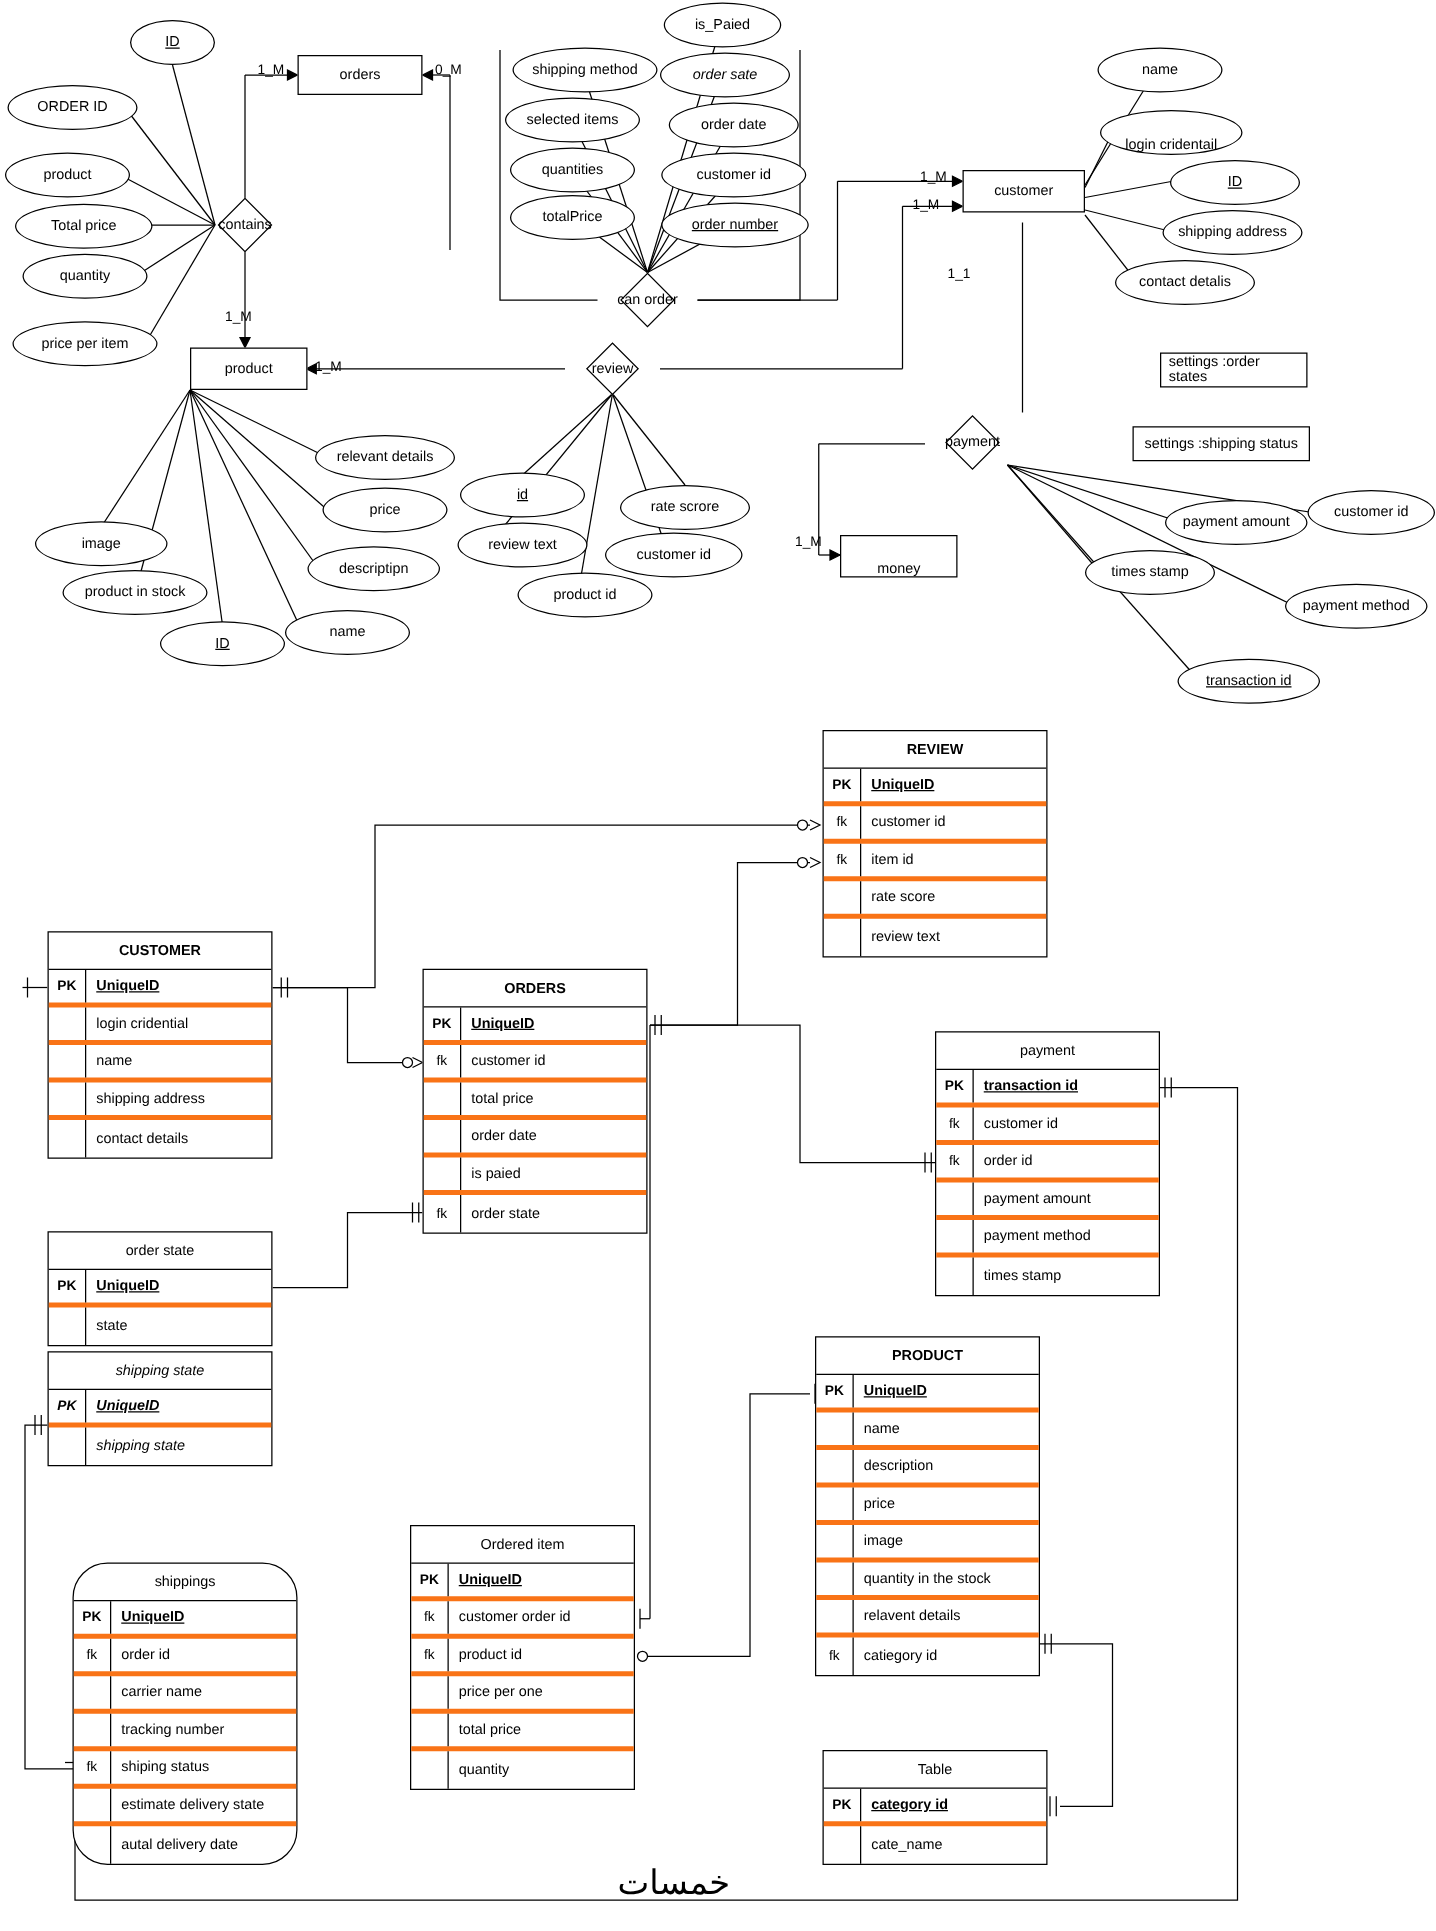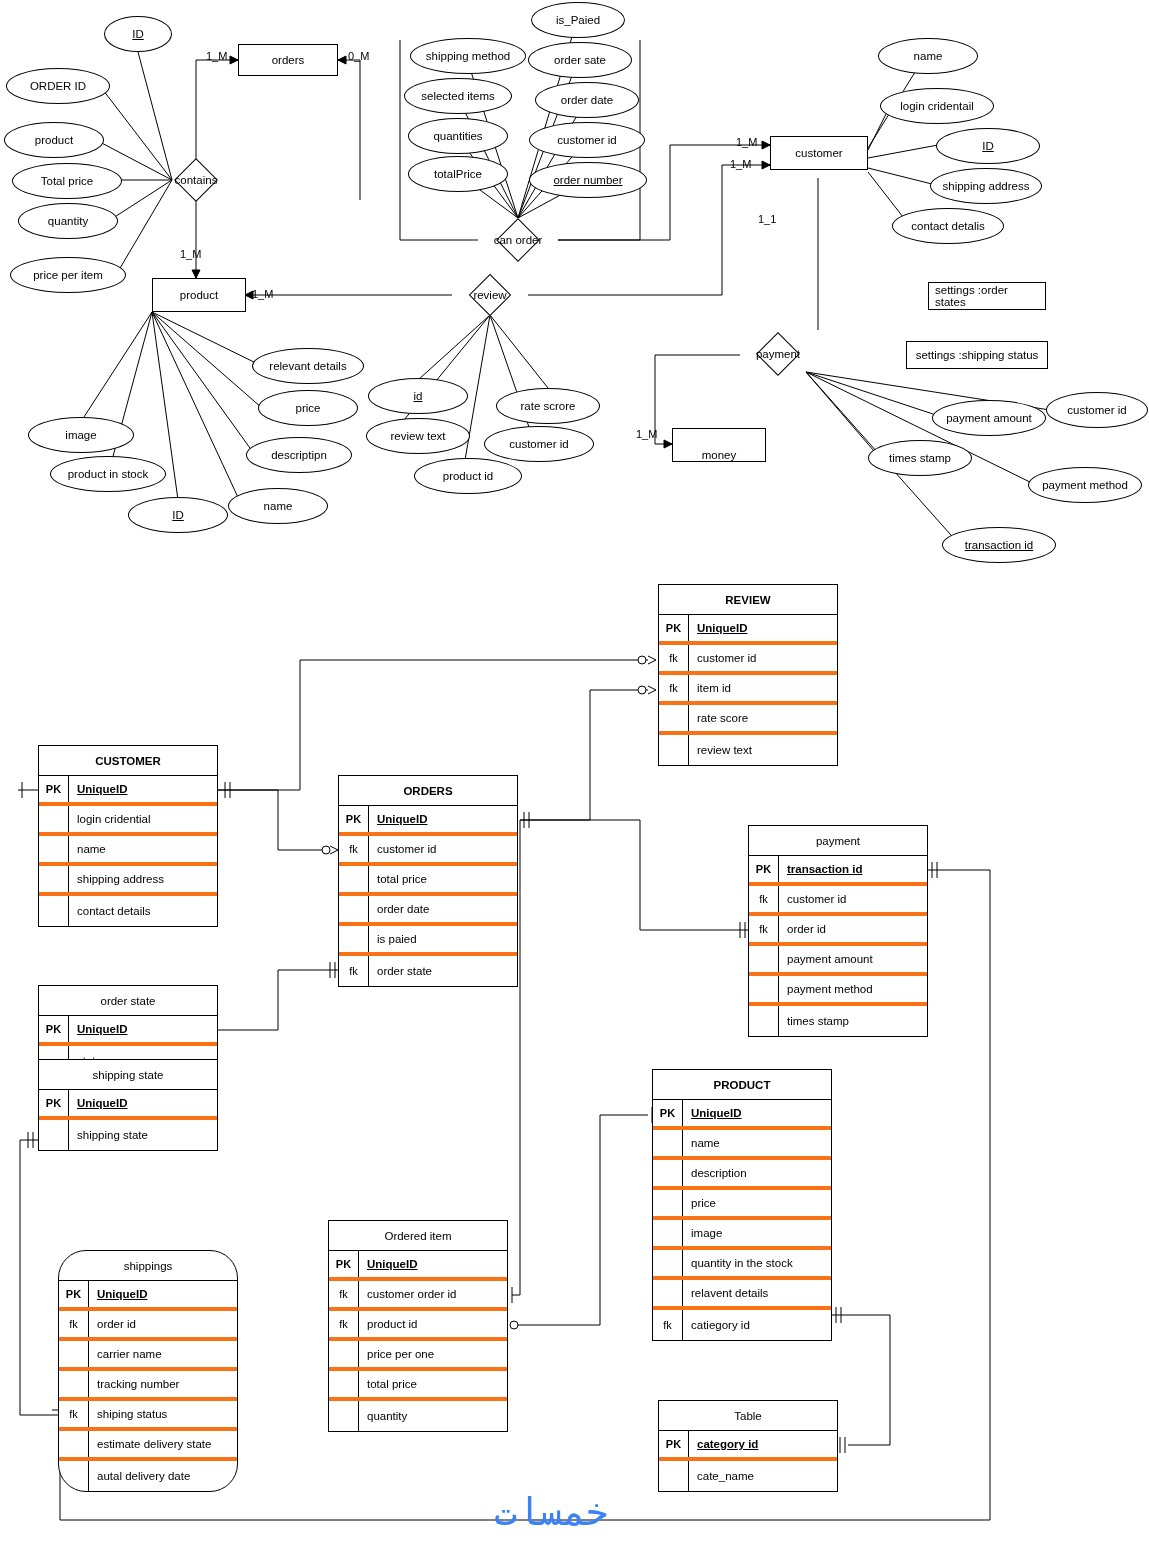--- a/index.html
+++ b/index.html
@@ -139,24 +139,23 @@
   }
   .pk-row .tname {
     font-weight: bold;
     text-decoration: underline;
   }
   .pk-row .tkey {
     font-weight: bold;
   }
   .watermark {
     position: absolute;
-    font-size: 38px;
-    color: #3b82f6;
+    font-size: 27px;
+    color: #000000;
     letter-spacing: 2px;
-    font-family: Liberation Mono, monospace;
   }
 </style>
 </head>
 <body>
 
 <div id="canvas">
 
   <svg class="layer">
     <g stroke="#000" stroke-width="1" fill="none">
 
@@ -303,21 +302,21 @@
   <div class="ellipse" style="left:10px; top:257px; width:116px; height:36px;">
       <span>price per item</span>
     </div>
 
   <div class="ellipse" style="left:531px; top:2px; width:94px; height:36px;">
       <span>is_Paied</span>
     </div>
   <div class="ellipse" style="left:410px; top:38px; width:116px; height:36px;">
       <span>shipping method</span>
     </div>
-  <div class="ellipse" style="left:528px; top:42px; width:104px; height:36px;">
+  <div class="ellipse" style="left:528px; top:42px; width:104px; height:36px;font-style:italic;">
       <span>order sate</span>
     </div>
   <div class="ellipse" style="left:404px; top:78px; width:108px; height:36px;">
       <span>selected items</span>
     </div>
   <div class="ellipse" style="left:535px; top:82px; width:104px; height:36px;">
       <span>order date</span>
     </div>
   <div class="ellipse" style="left:408px; top:118px; width:100px; height:36px;text-align:right;">
       <span>quantities</span>
@@ -328,21 +327,21 @@
   <div class="ellipse" style="left:408px; top:156px; width:100px; height:36px;">
       <span>totalPrice</span>
     </div>
   <div class="ellipse key" style="left:529px; top:162px; width:118px; height:36px;">
       <span>order number</span>
     </div>
 
   <div class="ellipse" style="left:878px; top:38px; width:100px; height:36px;">
       <span>name</span>
     </div>
-  <div class="ellipse" style="left:880px; top:88px; width:114px; height:36px;">
+  <div class="ellipse" style="left:880px; top:88px; width:114px; height:36px;align-items:flex-end;">
       <span>login cridentail</span>
     </div>
   <div class="ellipse key" style="left:936px; top:128px; width:104px; height:36px;">
       <span>ID</span>
     </div>
   <div class="ellipse" style="left:930px; top:168px; width:112px; height:36px;">
       <span>shipping address</span>
     </div>
   <div class="ellipse" style="left:892px; top:208px; width:112px; height:36px;">
       <span>contact detalis</span>
@@ -557,21 +556,21 @@
     <div class="trow pk-row">
         <div class="tkey">PK</div>
         <div class="tname">UniqueID</div>
       </div>
     <div class="trow">
         <div class="tkey"></div>
         <div class="tname">state</div>
       </div>
   </div>
 
-  <div class="table-box" style="left:38px; top:1059px; width:180px;">
+  <div class="table-box" style="left:38px; top:1081px; width:180px;font-style:italic;">
     <div class="table-title normal">shipping state</div>
     <div class="trow pk-row">
         <div class="tkey">PK</div>
         <div class="tname">UniqueID</div>
       </div>
     <div class="trow">
         <div class="tkey"></div>
         <div class="tname">shipping state</div>
       </div>
   </div>

